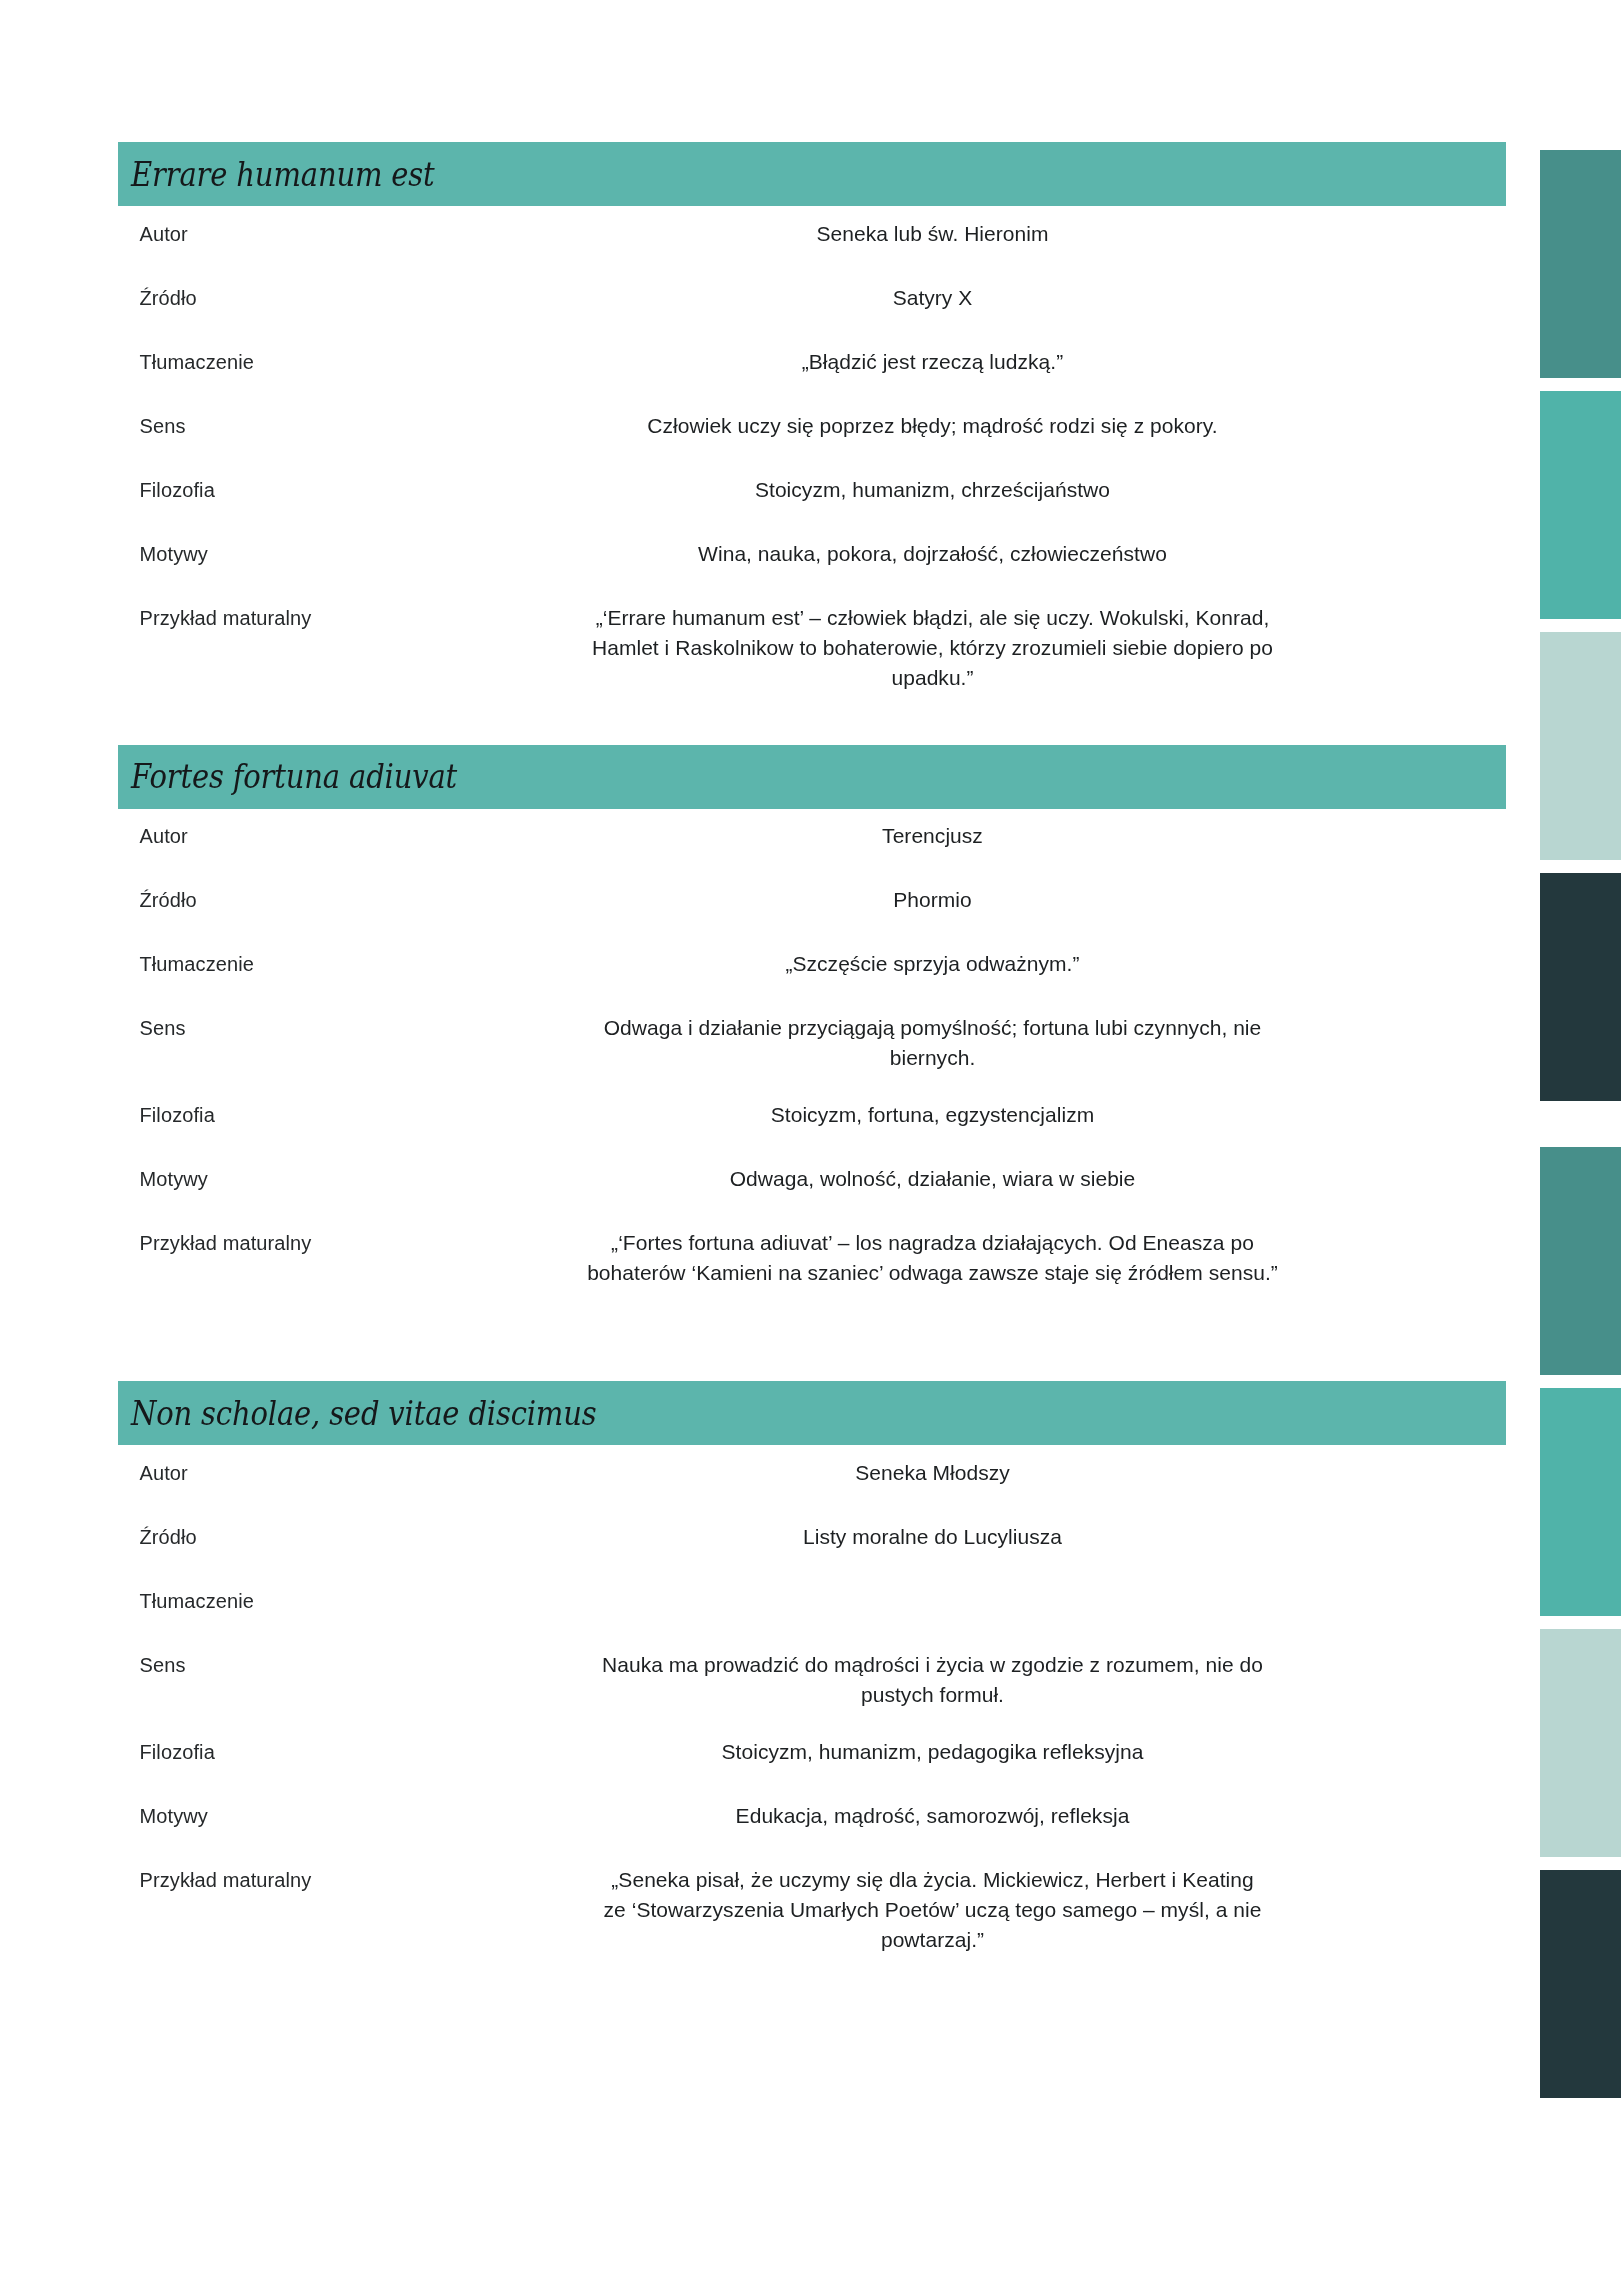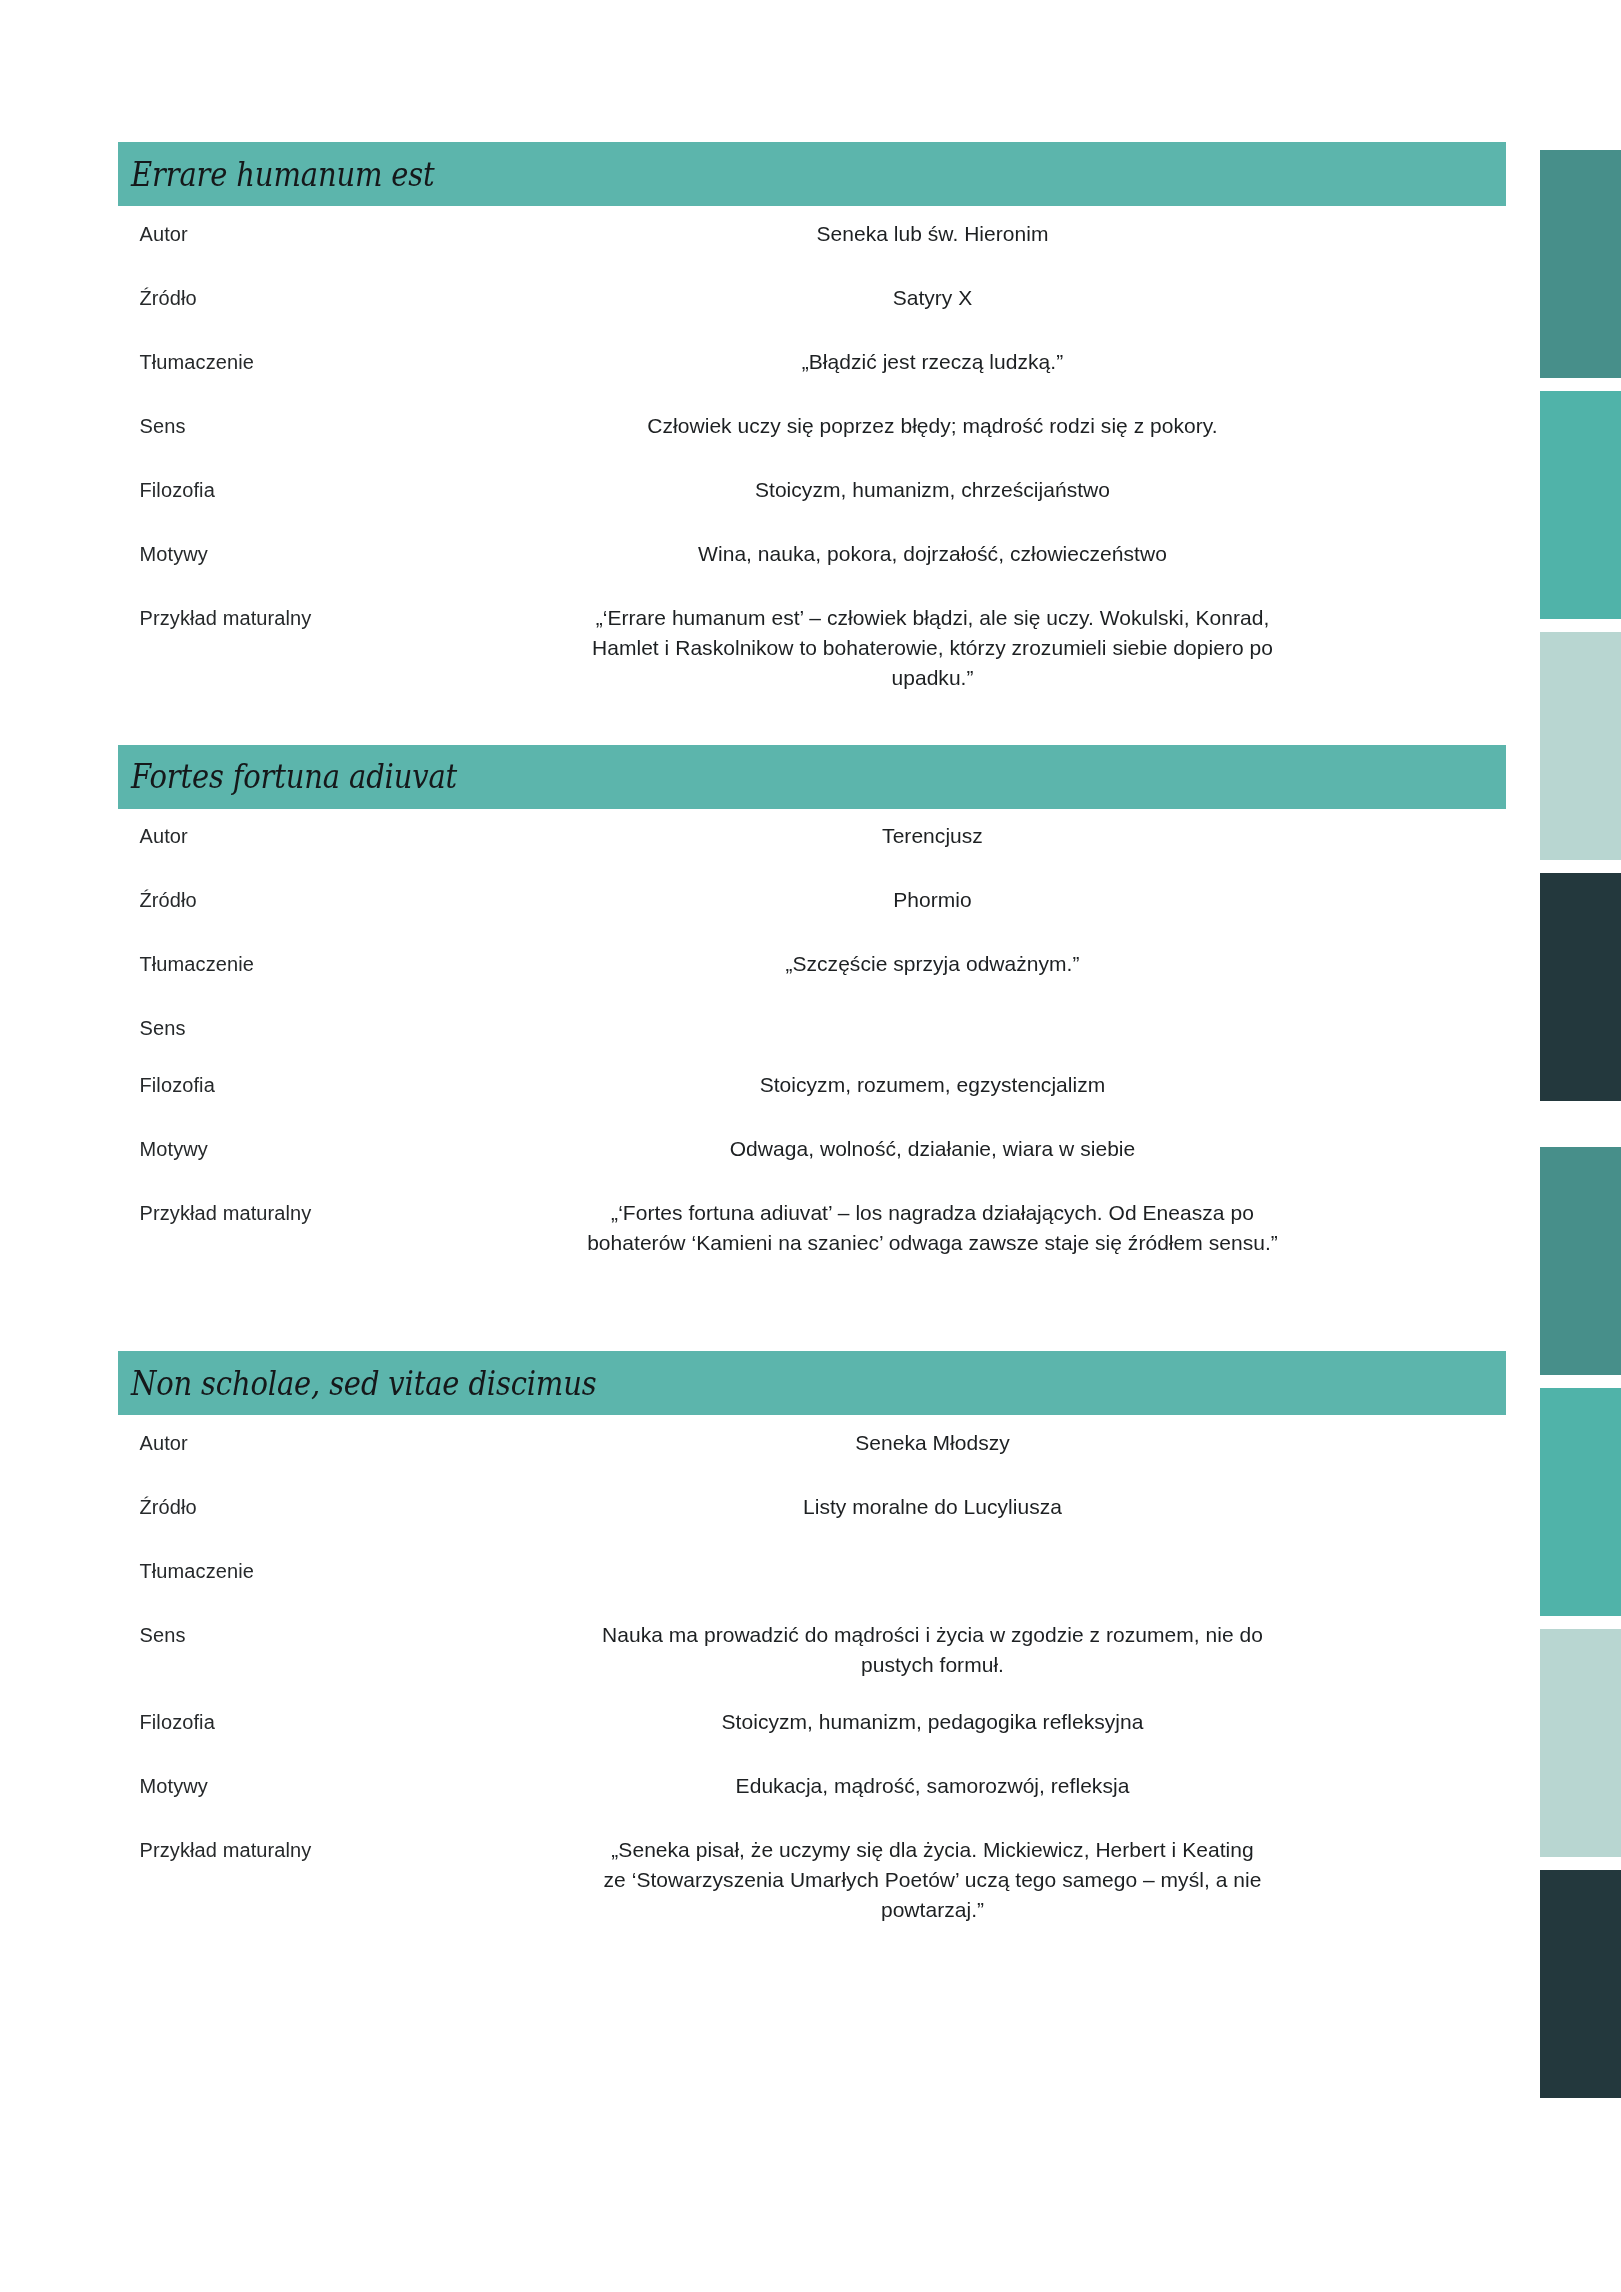--- a/index.html
+++ b/index.html
@@ -168,24 +168,26 @@
         <div class="row">
           <div class="row-label">Źródło</div>
           <div class="row-value">Phormio</div>
         </div>
         <div class="row">
           <div class="row-label">Tłumaczenie</div>
           <div class="row-value">„Szczęście sprzyja odważnym.”</div>
         </div>
         <div class="row tight">
           <div class="row-label">Sens</div>
+          <div class="row-value">Odwaga i działanie przyciągają pomyślność; fortuna lubi czynnych, nie
+biernych.</div>
         </div>
         <div class="row">
           <div class="row-label">Filozofia</div>
-          <div class="row-value">Stoicyzm, rozumem, egzystencjalizm</div>
+          <div class="row-value">Stoicyzm, fortuna, egzystencjalizm</div>
         </div>
         <div class="row">
           <div class="row-label">Motywy</div>
           <div class="row-value">Odwaga, wolność, działanie, wiara w siebie</div>
         </div>
         <div class="row">
           <div class="row-label">Przykład maturalny</div>
           <div class="row-value">„‘Fortes fortuna adiuvat’ – los nagradza działających. Od Eneasza po
 bohaterów ‘Kamieni na szaniec’ odwaga zawsze staje się źródłem sensu.”</div>
         </div>

